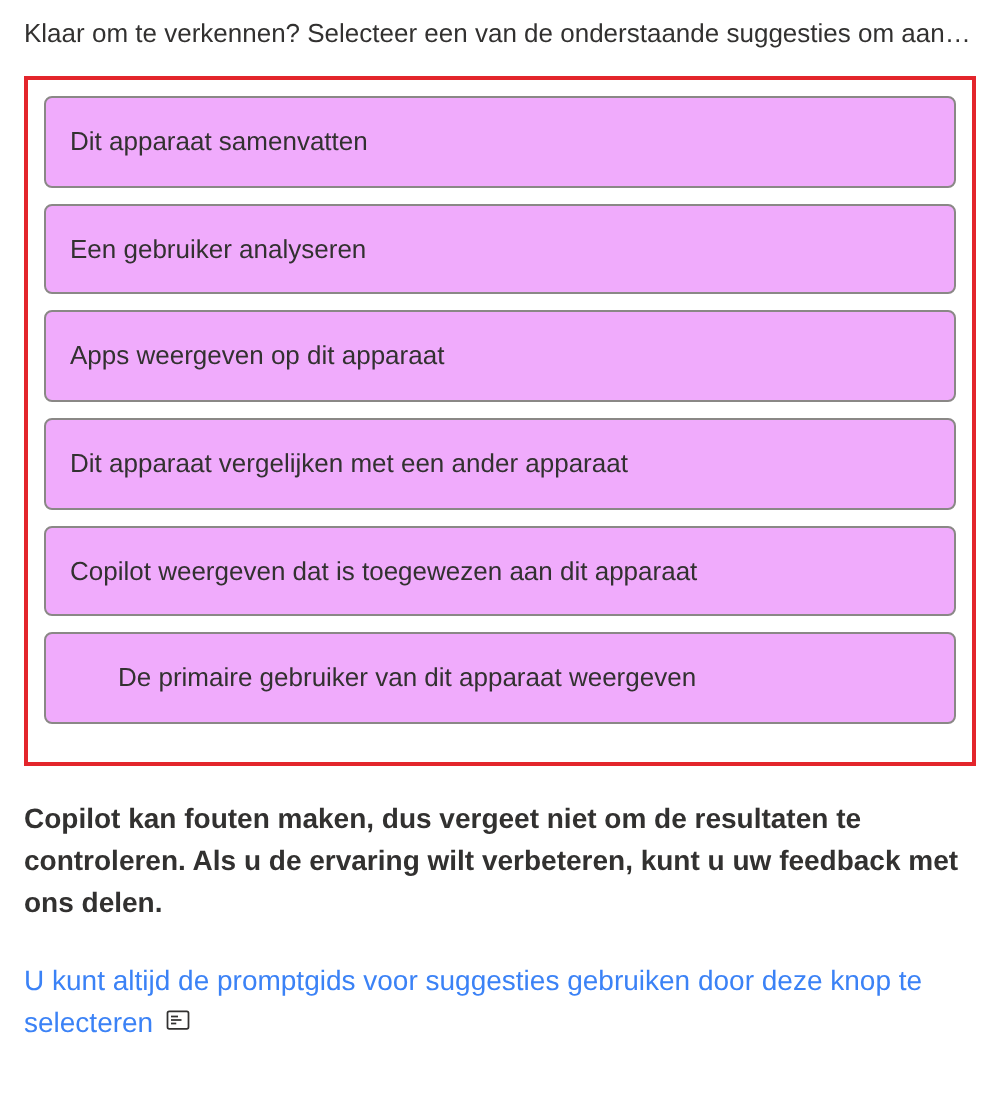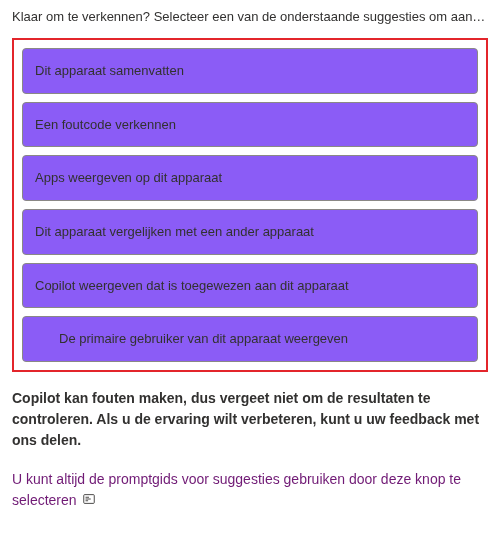--- a/index.html
+++ b/index.html
@@ -31,53 +31,53 @@
       margin-bottom: 16px;
     }
     .suggestion {
       border: 1px solid #8a8886;
       border-radius: 4px;
       padding: 14px 12px;
       margin-bottom: 8px;
       font-size: 13px;
       color: #323130;
       cursor: pointer;
-      background: #8b5cf6;
+      background: #f0abfc;
       line-height: 1.2;
     }
     .suggestion:last-child {
-      margin-bottom: 0;
+      margin-bottom: 11px;
       padding-left: 36px;
     }
     .disclaimer {
       font-size: 14px;
       color: #323130;
       line-height: 1.5;
       margin-bottom: 18px;
       font-weight: bold;
     }
     .prompt-guide {
       font-size: 14px;
-      color: #701a75;
+      color: #3b82f6;
       line-height: 1.5;
     }
     .prompt-icon {
       display: inline-block;
       vertical-align: middle;
       margin-left: 2px;
     }
   </style>
 </head>
 <body>
 
 <div class="intro">Klaar om te verkennen? Selecteer een van de onderstaande suggesties om aan de slag te gaan...</div>
 
 <div class="highlight-box">
   <div class="suggestion">Dit apparaat samenvatten</div>
-  <div class="suggestion">Een foutcode verkennen</div>
+  <div class="suggestion">Een gebruiker analyseren</div>
   <div class="suggestion">Apps weergeven op dit apparaat</div>
   <div class="suggestion">Dit apparaat vergelijken met een ander apparaat</div>
   <div class="suggestion">Copilot weergeven dat is toegewezen aan dit apparaat</div>
   <div class="suggestion">De primaire gebruiker van dit apparaat weergeven</div>
 </div>
 
 <div class="disclaimer">Copilot kan fouten maken, dus vergeet niet om de resultaten te controleren. Als u de ervaring wilt verbeteren, kunt u uw feedback met ons delen.</div>
 
 <div class="prompt-guide">
   <span>U kunt altijd de promptgids voor suggesties gebruiken door deze knop te selecteren</span>

